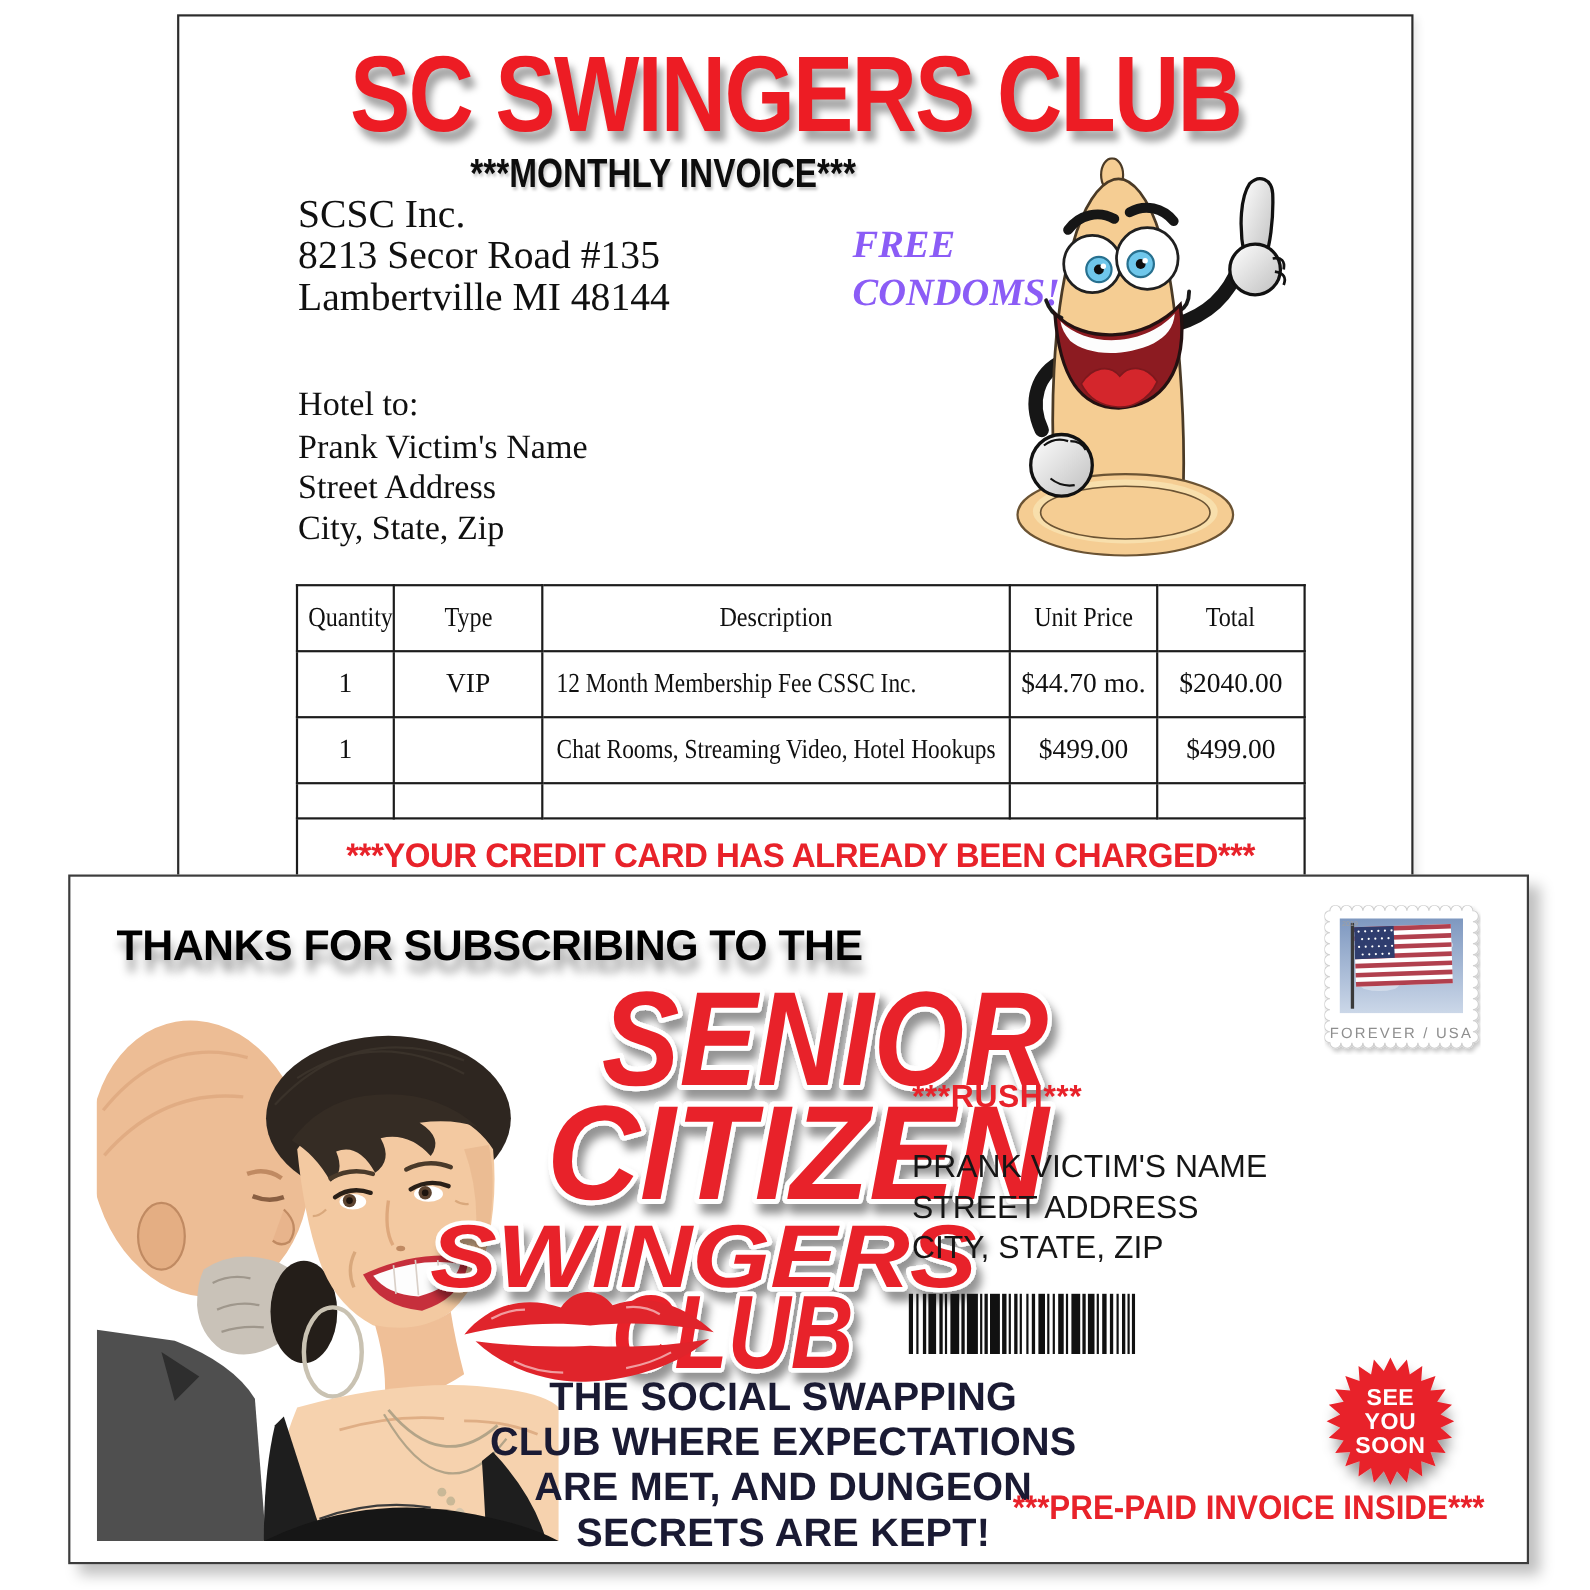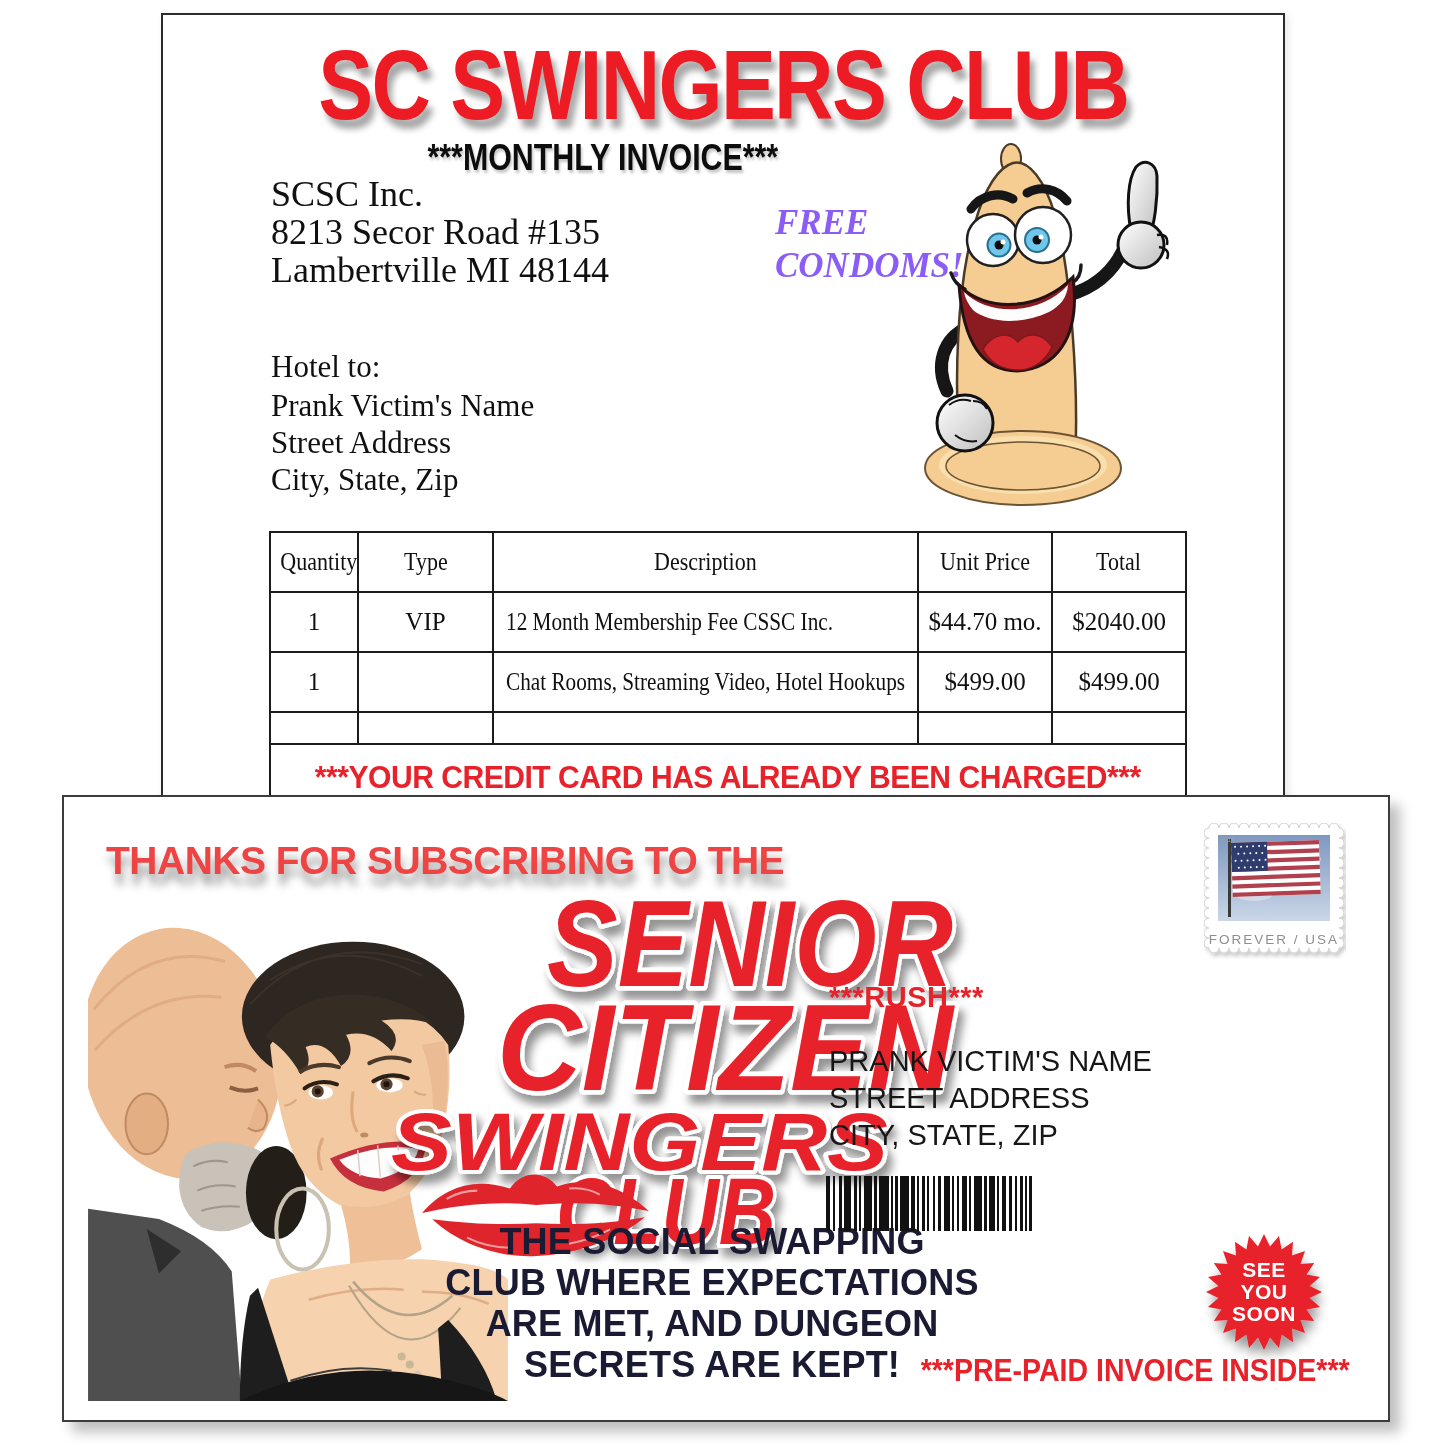--- a/index.html
+++ b/index.html
@@ -38,26 +38,26 @@
   td.banner-cell { padding:0; }
   .banner-text { display:inline-block; transform:scaleX(.97); transform-origin:center;
           font-family:"Liberation Sans", sans-serif; font-weight:bold; font-size:31px;
           color:#E8222A; letter-spacing:-.5px; white-space:nowrap; }
   .red-serif { color:#D42B26; font-weight:bold; font-family:"Liberation Serif", serif; font-size:26px; }
 
   
   .env { position:absolute; left:62px; top:795px; width:1328px; height:627px; background:#ffffff;
          border:2px solid #3c3c3c; box-shadow:10px 10px 12px rgba(0,0,0,.25); }
   .thanks { position:absolute; left:42px; top:42px; font-weight:bold; font-size:39px;
-         letter-spacing:-.5px; color:#ef4444; white-space:nowrap;
+         letter-spacing:-.5px; color:#000000; white-space:nowrap;
          text-shadow:2px 11px 9px rgba(0,0,0,.38); }
   .photo { position:absolute; left:24px; top:86px; width:420px; height:518px; }
   .headline-svg { position:absolute; left:0; top:0; width:1328px; height:627px; pointer-events:none; }
   .lips { position:absolute; left:352px; top:360px; width:240px; height:104px; }
-  .tagline { position:absolute; left:368px; top:424px; width:560px; text-align:center;
+  .tagline { position:absolute; left:368px; top:452px; width:560px; text-align:center;
          font-weight:bold; font-size:36px; line-height:41px; letter-spacing:.2px; color:#1A1A33; }
   .stamp { position:absolute; left:1140px; top:26px; width:142px; height:136px; }
   .rush { position:absolute; left:765px; top:184px; font-weight:bold; font-size:29px;
          color:#E8222A; letter-spacing:.5px; }
   .addr { position:absolute; left:765px; top:246px; font-size:29px; line-height:37px; color:#161616; }
   .barcode { position:absolute; left:762px; top:379px; width:206px; height:55px; }
   .badge { position:absolute; left:1125px; top:420px; width:150px; height:150px; }
   .badge-text { font-weight:bold; letter-spacing:.5px; }
   .prepaid { position:absolute; left:838px; top:556px; width:460px; text-align:center; white-space:nowrap; }
   .prepaid span { display:inline-block; transform:scaleX(.92); font-weight:bold; font-size:31px; color:#E8222A; }

